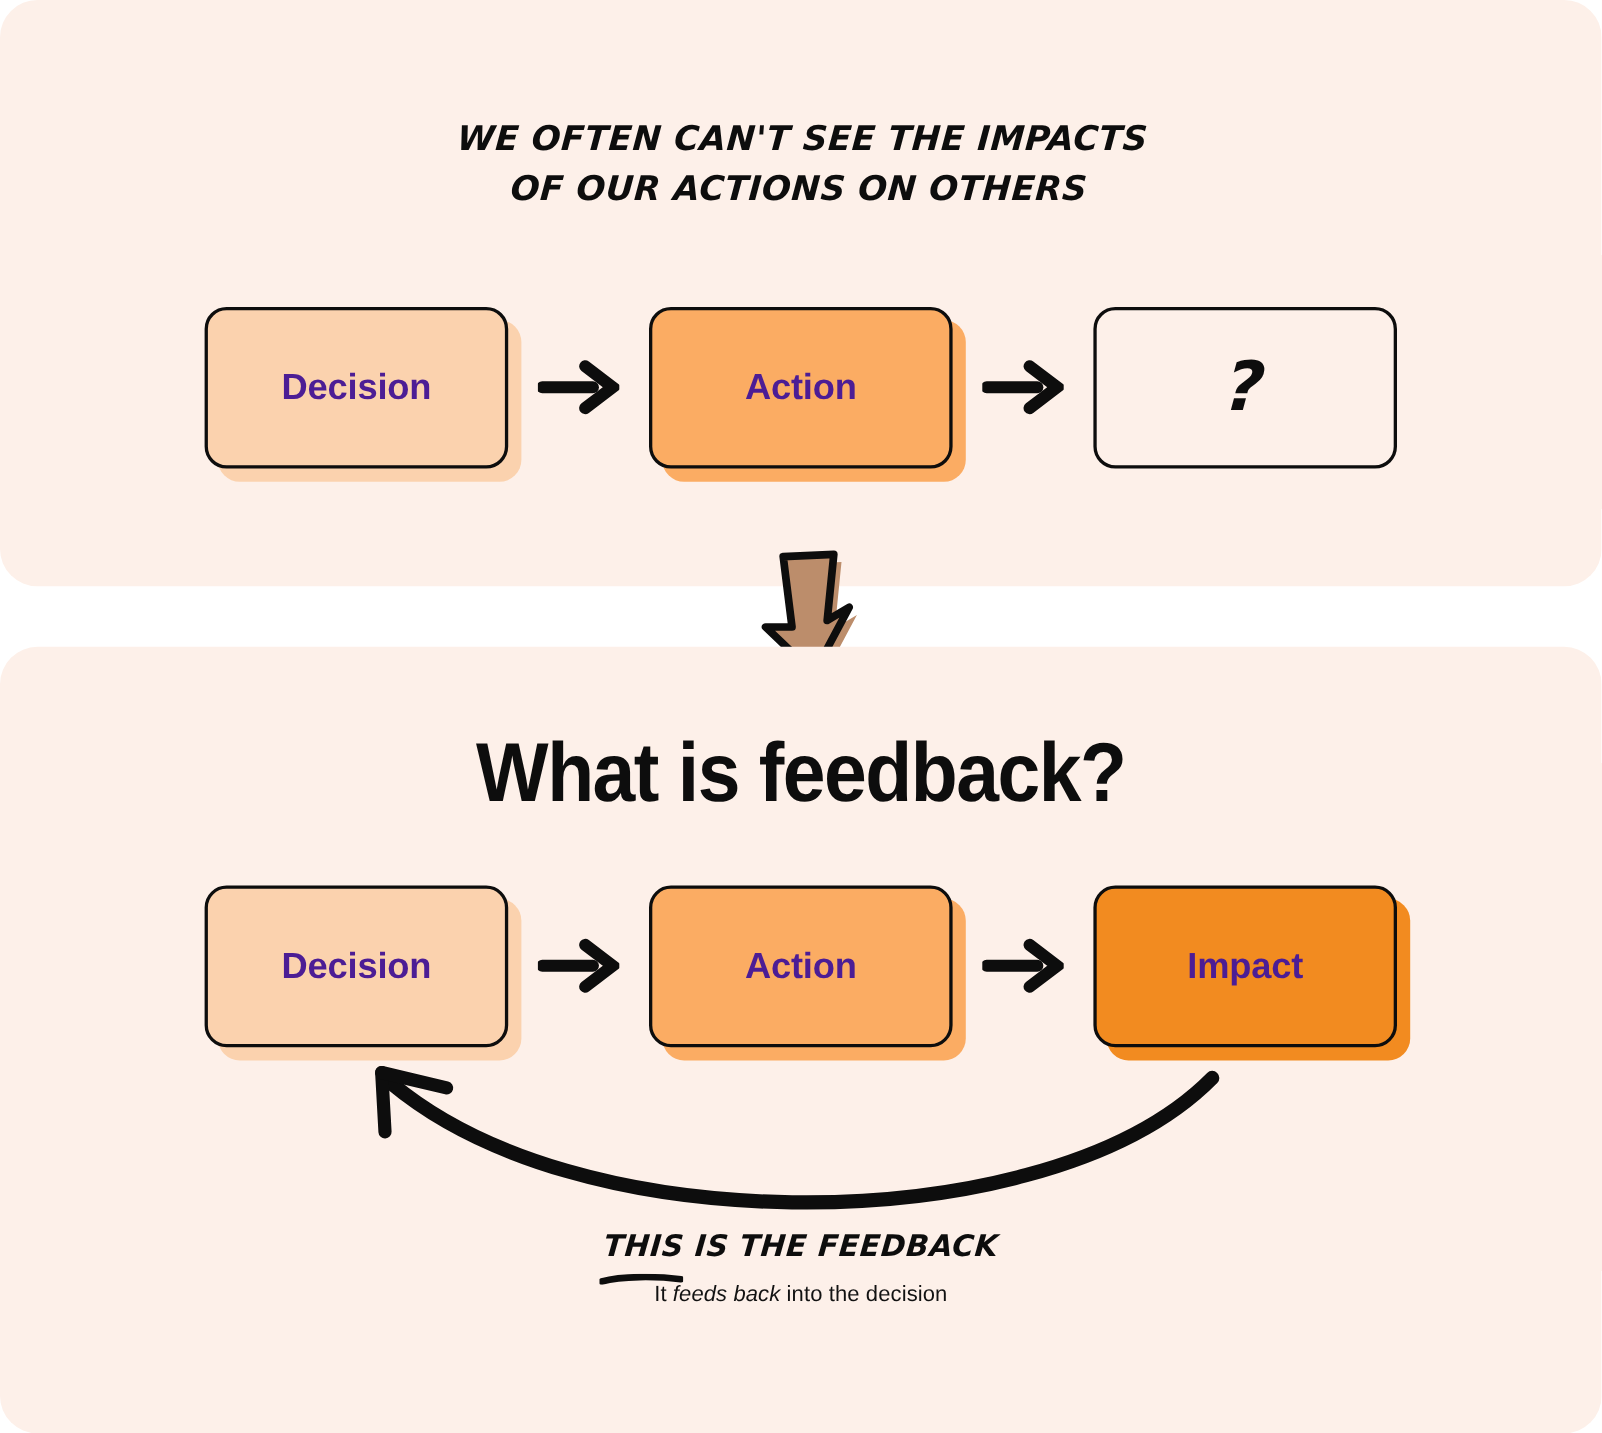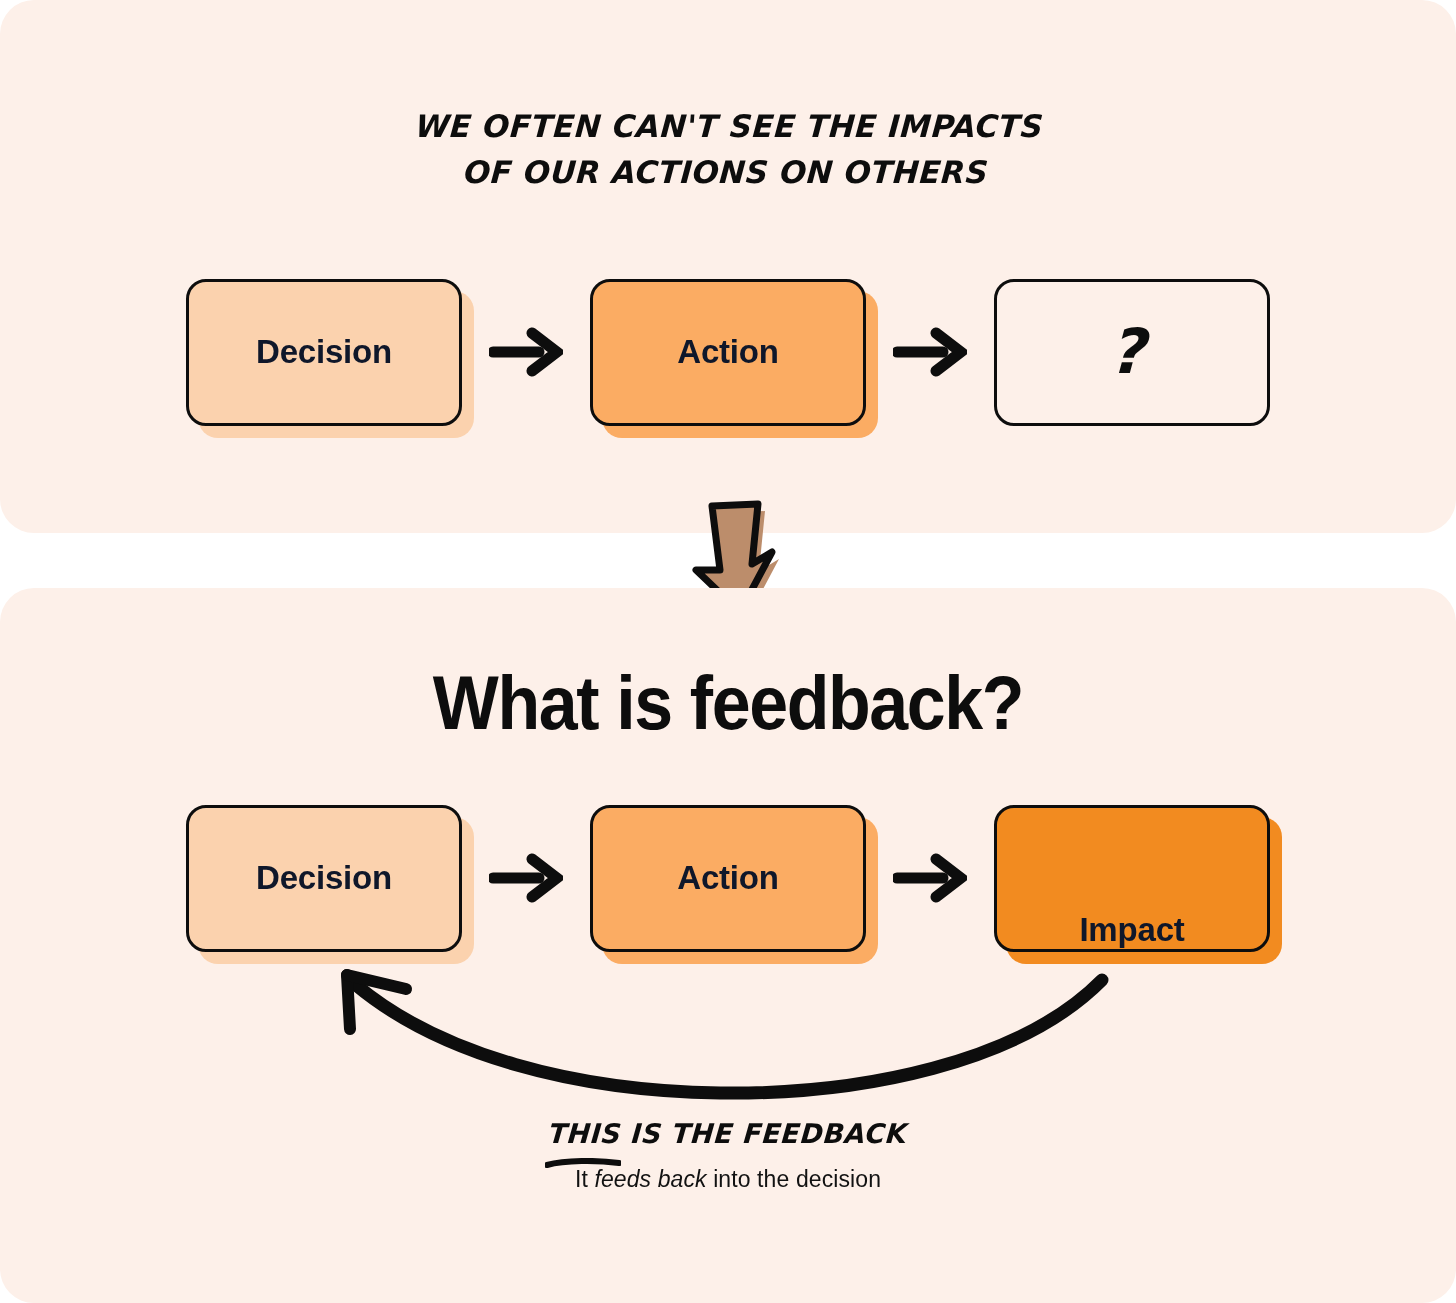--- a/index.html
+++ b/index.html
@@ -94,31 +94,31 @@
     border-radius: 20px;
     display: flex;
     align-items: center;
     justify-content: center;
   }
   .node .face .label {
     font-family: "Liberation Sans", sans-serif;
     font-weight: 700;
     font-size: 33px;
     letter-spacing: -0.2px;
-    color: #0f172a;
+    color: #4c1d95;
     white-space: nowrap;
   }
 
   
   .fill-decision .shade { background: #fbd2ae; }
   .fill-decision .face  { background: #fbd2ae; }
   .fill-action   .shade { background: #fbac63; }
   .fill-action   .face  { background: #fbac63; justify-content: center; }
   .fill-impact   .shade { background: #f28b20; }
-  .fill-impact   .face  { background: #f28b20; align-items: flex-end; }
+  .fill-impact   .face  { background: #f28b20; }
   .fill-empty    .shade { background: transparent; }
   .fill-empty    .face  { background: transparent; }
 
   .node .face .qmark {
     font-family: "DejaVu Sans", sans-serif;
     font-weight: 700;
     font-style: italic;
     font-size: 62px;
     color: #0d0d0d;
     line-height: 1;
@@ -188,21 +188,21 @@
     position: absolute;
     left: 545px;
     top: 1158px;
     width: 76px;
     height: 10px;
   }
   #caption-sub {
     margin-top: 17px;
     font-family: "Liberation Sans", sans-serif;
     font-weight: 400;
-    font-size: 23px;
+    font-size: 20px;
     color: #121212;
     letter-spacing: 0.1px;
   }
   #caption-sub .em { font-style: italic; }
 </style>
 </head>
 <body>
 
 <div id="stage">
 

